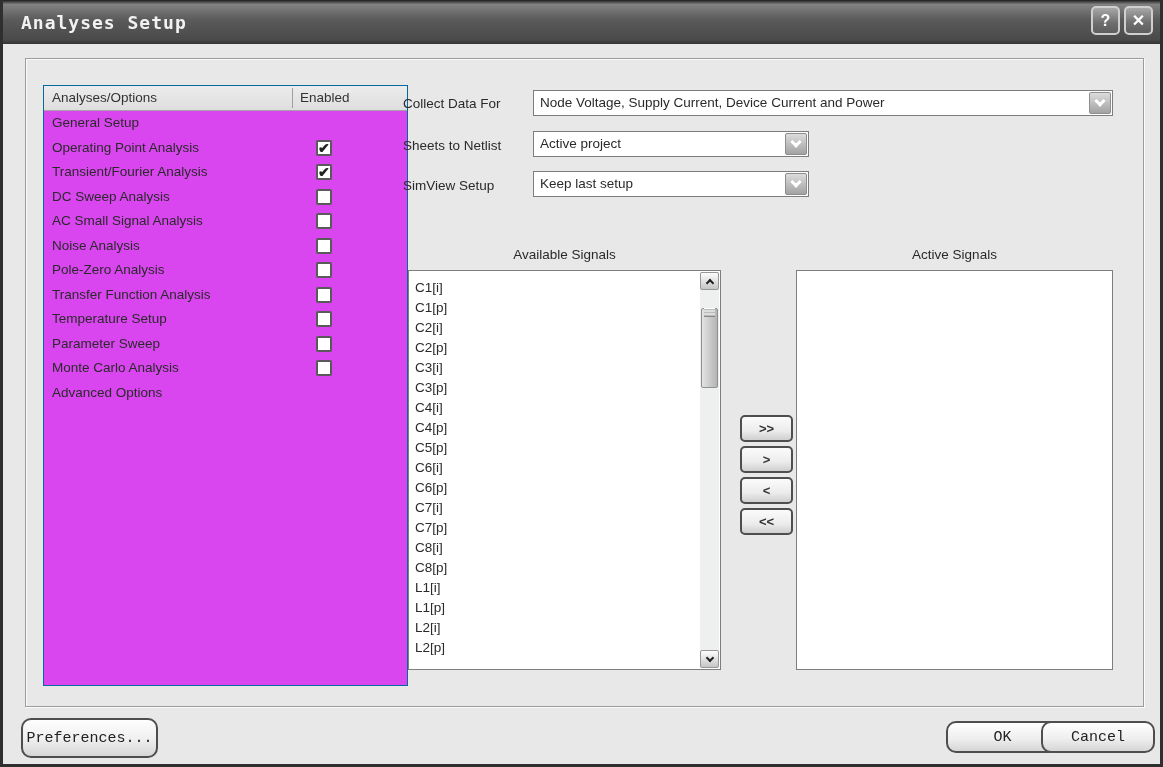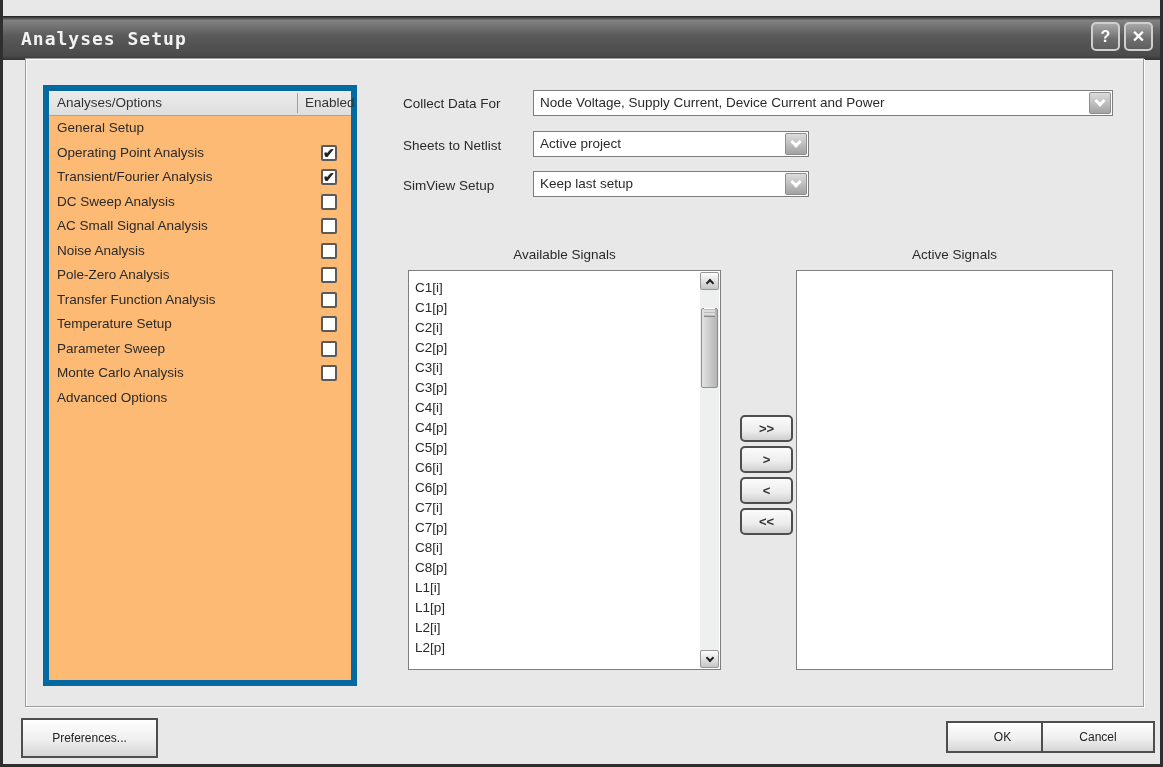--- a/index.html
+++ b/index.html
@@ -8,21 +8,21 @@
     position:relative;width:1163px;height:767px;
     background:#e8e8e8;
     border:3px solid #2f2f2f;border-top:none;
     font-family:"Liberation Sans", sans-serif;
     color:#2a2a2a;overflow:hidden;
   }
   
   .titlebar{
     position:absolute;left:0;top:0;right:0;height:44px;
     background:linear-gradient(#1c1c1c 0%,#828282 10%,#5a5a5a 45%,#4a4a4a 90%,#333 100%);
-    display:flex;align-items:center;margin-top:16px;
+    display:flex;align-items:center;
   }
   .title{
     margin-left:18px;color:#f2f2f2;
     font-family:"DejaVu Sans Mono", monospace;
     font-size:18px;font-weight:bold;letter-spacing:1px;
   }
   .tb-buttons{position:absolute;right:7px;top:6px;display:flex;gap:4px;}
   .tb-btn{
     width:29px;height:29px;border-radius:5px;
     border:2px solid #cfcfcf;
@@ -32,22 +32,22 @@
   }
   
   .groupbox{
     position:absolute;left:22px;top:58px;width:1119px;height:649px;
     border:1px solid #9c9c9c;
     box-shadow:inset 1px 1px 0 #fbfbfb, 1px 1px 0 #fbfbfb;
     background:transparent;
   }
   
   .analyses-panel{
-    position:absolute;left:40px;top:85px;width:314px;height:601px;
-    background:#fdba74;border:6px solid #0369a1;
+    position:absolute;left:40px;top:85px;width:365px;height:601px;
+    background:#d946ef;border:1px solid #0369a1;
   }
   .list-header{
     position:relative;height:25px;line-height:24px;
     background:linear-gradient(#ececec,#dedede);
     border-bottom:1px solid #a5a5a5;
     font-size:13.5px;color:#333;
   }
   .list-header .col1{padding-left:8px;}
   .list-header .col2{position:absolute;left:256px;top:0;}
   .list-header .divider{position:absolute;left:248px;top:2px;bottom:2px;width:1px;background:#9f9f9f;}
@@ -114,23 +114,23 @@
   .xfer-col{position:absolute;left:737px;top:415px;display:flex;flex-direction:column;gap:4px;}
   .xfer{
     width:53px;height:27px;border:2px solid #4e4e4e;border-radius:5px;
     background:linear-gradient(#fbfbfb 0%,#ececec 60%,#cfcfcf 100%);
     font-size:13px;font-weight:bold;color:#333;
     display:flex;align-items:center;justify-content:center;letter-spacing:0px;
     cursor:default;
   }
   
   .btn{
-    position:absolute;border:2px solid #4e4e4e;border-radius:0;
+    position:absolute;border:2px solid #4e4e4e;border-radius:10px;
     background:linear-gradient(#fefefe 0%,#efefef 55%,#d6d6d6 100%);
-    font-family:Liberation Sans, sans-serif;font-size:12px;color:#222;
+    font-family:Liberation Mono, monospace;font-size:15px;color:#222;
     display:flex;align-items:center;justify-content:center;cursor:default;
   }
   #btn-preferences{left:18px;top:718px;width:137px;height:40px;}
   #btn-ok{left:943px;top:721px;width:113px;height:32px;}
   #btn-cancel{left:1038px;top:721px;width:114px;height:32px;}
 </style>
 </head>
 <body>
 
 <div class="dialog">

